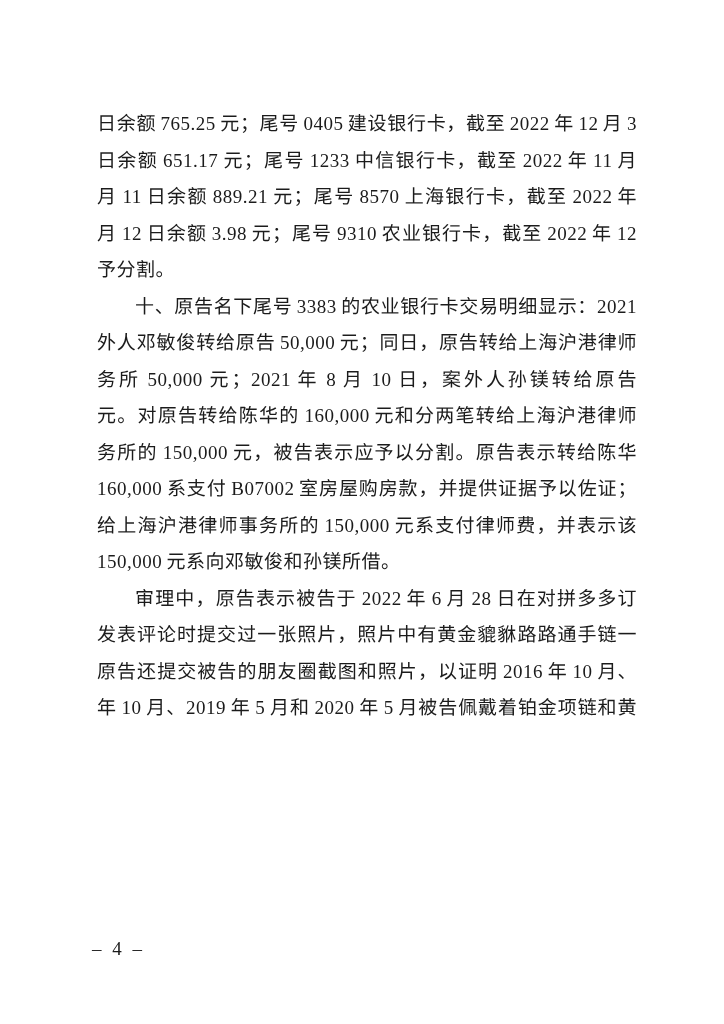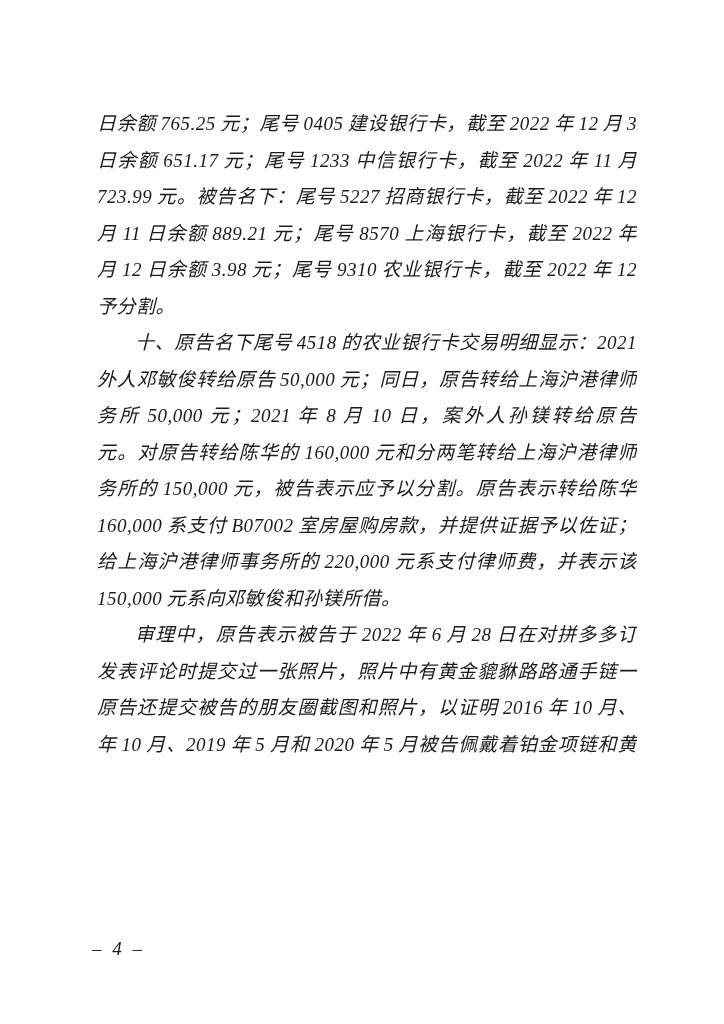--- a/index.html
+++ b/index.html
@@ -12,21 +12,20 @@
     background: #ffffff;
   }
   .page {
     position: relative;
     width: 724px;
     height: 1024px;
     background: var(--paper);
     overflow: hidden;
     font-family: "Liberation Serif", "DejaVu Serif", serif;
     color: var(--ink);
-    font-style: italic;
   }
   .text-block {
     position: absolute;
     left: 97px;
     top: 106px;
     width: 540px;
     font-size: 19px;
     line-height: 36.5px;
     word-spacing: -1px;
     letter-spacing: 0.5px;
@@ -55,31 +54,30 @@
     color: var(--ink);
   }
 </style>
 </head>
 <body>
 
 <div class="page">
   <div class="text-block" id="text-block">
       <div class="line">日余额 765.25 元；尾号 0405 建设银行卡，截至 2022 年 12 月 3</div>
       <div class="line">日余额 651.17 元；尾号 1233 中信银行卡，截至 2022 年 11 月 29</div>
-      <div class="line">723.99 元。被告名下：尾号 5227 招商银行卡，截至 2022 年 12</div>
       <div class="line">月 11 日余额 889.21 元；尾号 8570 上海银行卡，截至 2022 年 12</div>
       <div class="line">月 12 日余额 3.98 元；尾号 9310 农业银行卡，截至 2022 年 12 月</div>
       <div class="line para-end">予分割。</div>
-      <div class="line indent">十、原告名下尾号 4518 的农业银行卡交易明细显示：2021</div>
+      <div class="line indent">十、原告名下尾号 3383 的农业银行卡交易明细显示：2021</div>
       <div class="line">外人邓敏俊转给原告 50,000 元；同日，原告转给上海沪港律师事</div>
       <div class="line">务所 50,000 元；2021 年 8 月 10 日，案外人孙镁转给原告 100,000</div>
       <div class="line">元。对原告转给陈华的 160,000 元和分两笔转给上海沪港律师事</div>
       <div class="line">务所的 150,000 元，被告表示应予以分割。原告表示转给陈华的</div>
       <div class="line">160,000 系支付 B07002 室房屋购房款，并提供证据予以佐证；转</div>
-      <div class="line">给上海沪港律师事务所的 220,000 元系支付律师费，并表示该</div>
+      <div class="line">给上海沪港律师事务所的 150,000 元系支付律师费，并表示该</div>
       <div class="line para-end">150,000 元系向邓敏俊和孙镁所借。</div>
       <div class="line indent">审理中，原告表示被告于 2022 年 6 月 28 日在对拼多多订单</div>
       <div class="line">发表评论时提交过一张照片，照片中有黄金貔貅路路通手链一条；</div>
       <div class="line">原告还提交被告的朋友圈截图和照片，以证明 2016 年 10 月、2017</div>
       <div class="line">年 10 月、2019 年 5 月和 2020 年 5 月被告佩戴着铂金项链和黄金</div>
     </div>
   <div class="footer">– 4 –</div>
 </div>
 
 </body></html>

